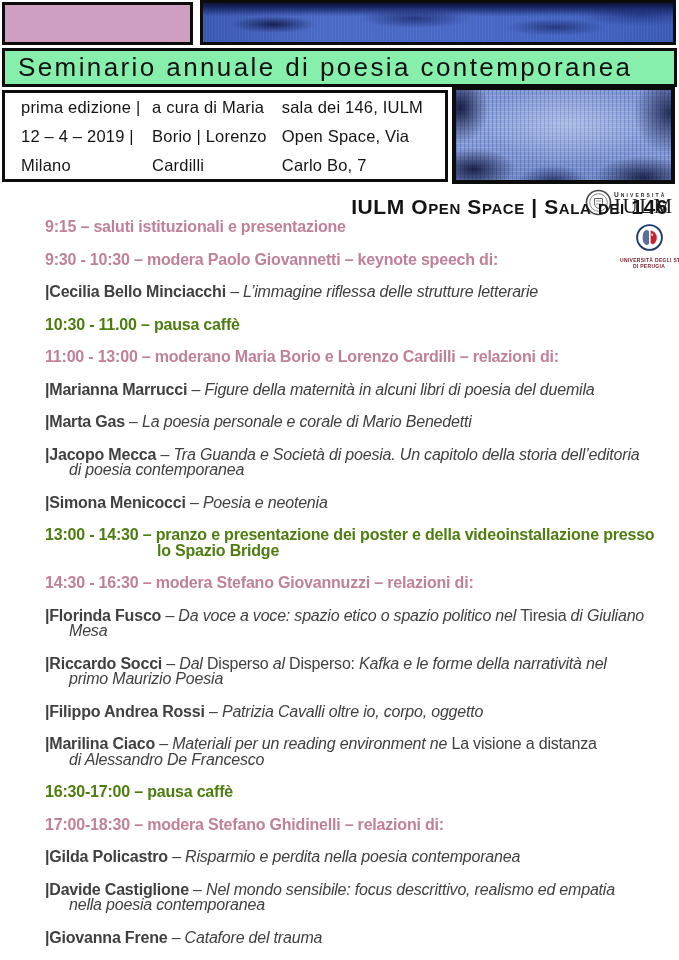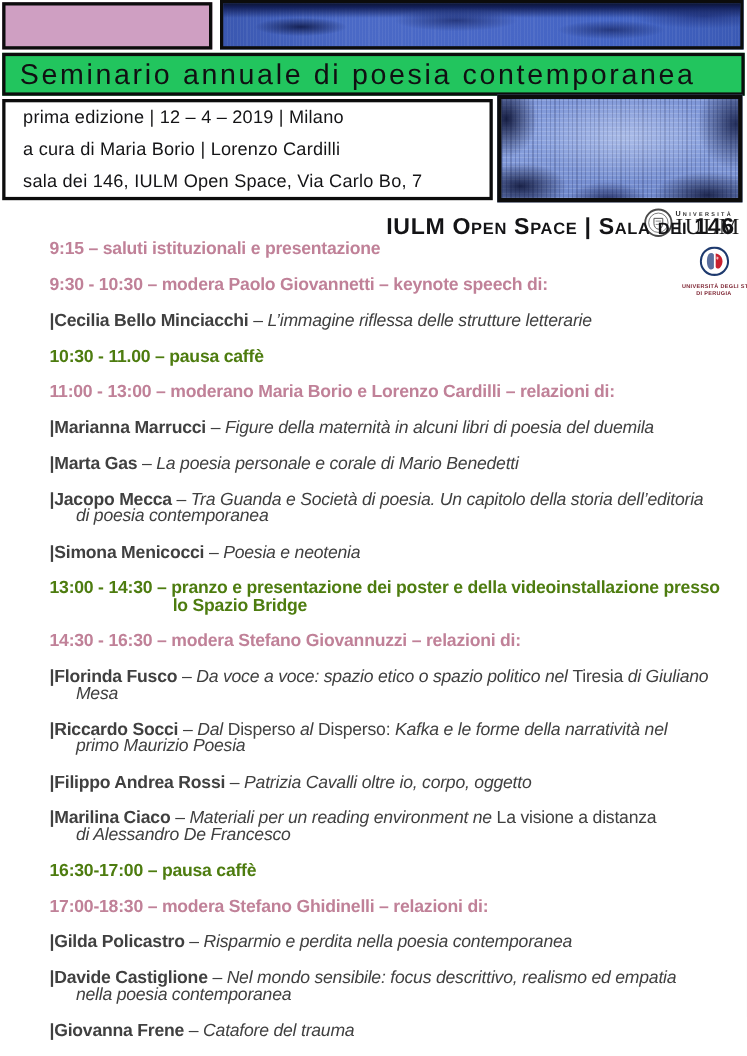--- a/index.html
+++ b/index.html
@@ -35,28 +35,28 @@
       radial-gradient(ellipse 50px 60px at 99% 25%, rgba(12,20,60,.8), rgba(12,20,60,0) 70%),
       radial-gradient(ellipse 70px 30px at 87% 97%, rgba(10,16,50,.8), rgba(10,16,50,0) 70%),
       radial-gradient(ellipse 50px 24px at 45% 102%, rgba(15,22,70,.7), rgba(15,22,70,0) 70%),
       radial-gradient(ellipse 120px 55px at 52% 38%, rgba(255,255,255,.28), rgba(255,255,255,0) 70%),
       repeating-linear-gradient(90deg, rgba(20,30,80,.22) 0 1px, rgba(0,0,0,0) 1px 4px),
       repeating-linear-gradient(0deg, rgba(255,255,255,.14) 0 1px, rgba(0,0,0,0) 1px 4px),
       linear-gradient(180deg,#7f97d8 0%,#8ba3e0 40%,#7e96d6 75%,#6f88cc 100%);
     background-color:#8099da;}
 
   .title-box{position:absolute;left:2px;top:48px;width:675px;height:39px;
-    border:3px solid #0c0c0c;box-sizing:border-box;background:#22c55e;
+    border:3px solid #0c0c0c;box-sizing:border-box;background:#86efac;
     display:flex;align-items:center;}
   .title-box h1{margin:0;padding:0 0 0 13px;font-size:26px;font-weight:500;
     letter-spacing:2.4px;color:#101012;white-space:nowrap;}
 
   .info-box{position:absolute;left:2px;top:90px;width:446px;height:92px;
     border:3px solid #0c0c0c;box-sizing:border-box;background:#fff;
-    display:flex;flex-direction:column;justify-content:center;
+    display:flex;flex-direction:row;justify-content:center;
     padding-left:16px;font-size:16.5px;font-weight:500;line-height:29px;
     letter-spacing:0.2px;color:#141416;}
 
   
   .iulm{position:absolute;left:585px;top:189px;display:flex;align-items:center;gap:2px;}
   .iulm .crest{flex:0 0 auto;}
   .iulm .small{font-size:6.5px;letter-spacing:2.1px;color:#2a2a2a;font-weight:700;
     font-variant-caps:small-caps;white-space:nowrap;}
   .iulm .big{font-family:"Liberation Serif",serif;font-size:21px;font-weight:400;
     letter-spacing:1.5px;color:#1c1c1c;line-height:17px;}

